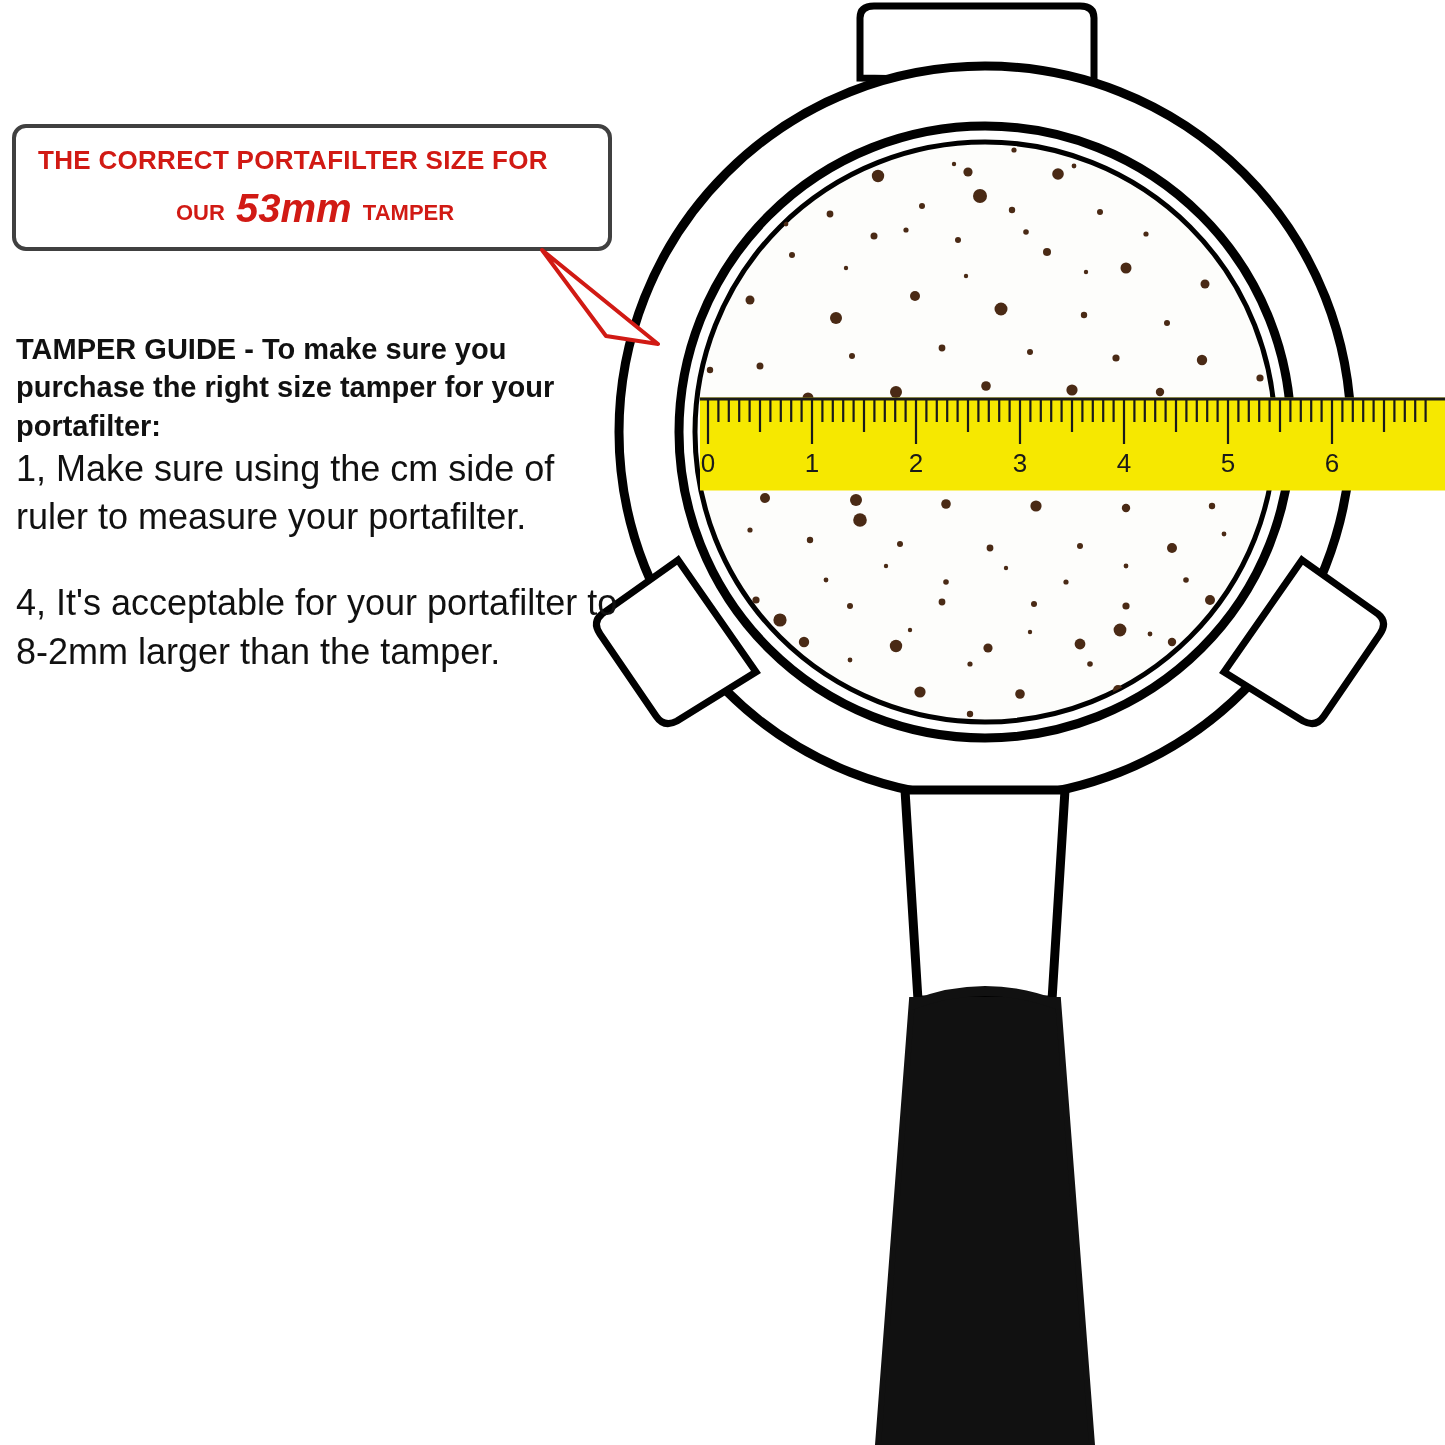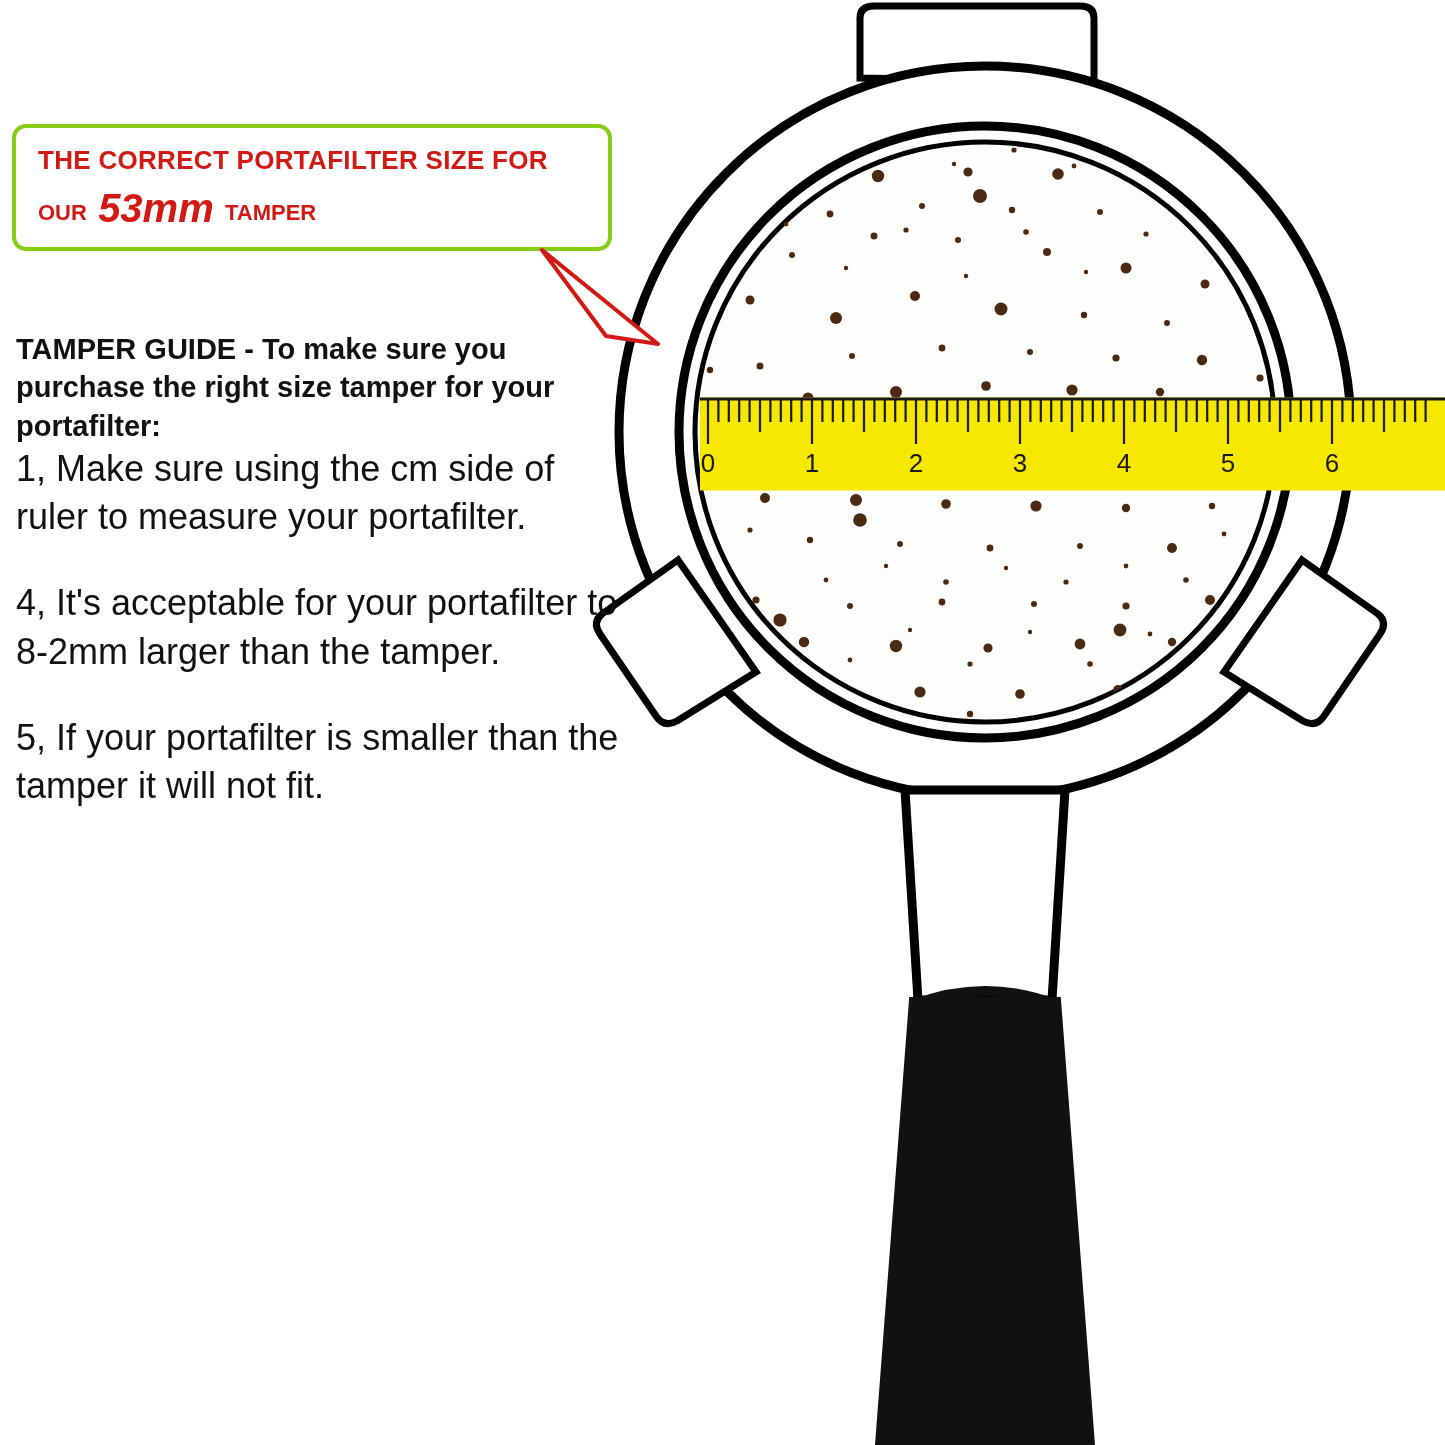--- a/index.html
+++ b/index.html
@@ -17,41 +17,42 @@
     background: #ffffff;
     overflow: hidden;
   }
 
   
   #callout {
     position: absolute;
     left: 12px;
     top: 124px;
     width: 600px;
-    border: 4px solid #84cc16;
+    border: 4px solid #404040;
     border-radius: 14px;
     box-sizing: border-box;
     padding: 18px 16px 16px 22px;
     background: #ffffff;
     z-index: 5;
   }
   #callout .line1 {
     color: #d11a14;
     font-weight: bold;
     font-size: 26px;
     letter-spacing: 0.3px;
     line-height: 1.15;
     white-space: nowrap;
   }
   #callout .line2 {
     color: #d11a14;
     font-weight: bold;
     font-size: 26px;
     margin-top: 10px;
     white-space: nowrap;
+    text-align: center;
   }
   #callout .small-caps {
     font-size: 22px;
   }
   #callout .size-word {
     font-style: italic;
     font-size: 40px;
     font-weight: bold;
     vertical-align: -2px;
     padding: 0 4px;
@@ -358,16 +359,15 @@
       <span class="small-caps">OUR</span>
       <span class="size-word">53mm</span>
       <span class="small-caps">TAMPER</span>
     </div>
   </div>
 
   <div id="guide">
     <div class="heading">TAMPER GUIDE - To make sure you purchase the right size tamper for your portafilter:</div>
     <div class="step">1, Make sure using the cm side of ruler to measure your portafilter.</div>
     <div class="step">4, It's acceptable for your portafilter to 8-2mm larger than the tamper.</div>
-    <div class="step">5, If your portafilter is smaller than the tamper it will not fit.</div>
   </div>
 
 </div>
 
 </body></html>

